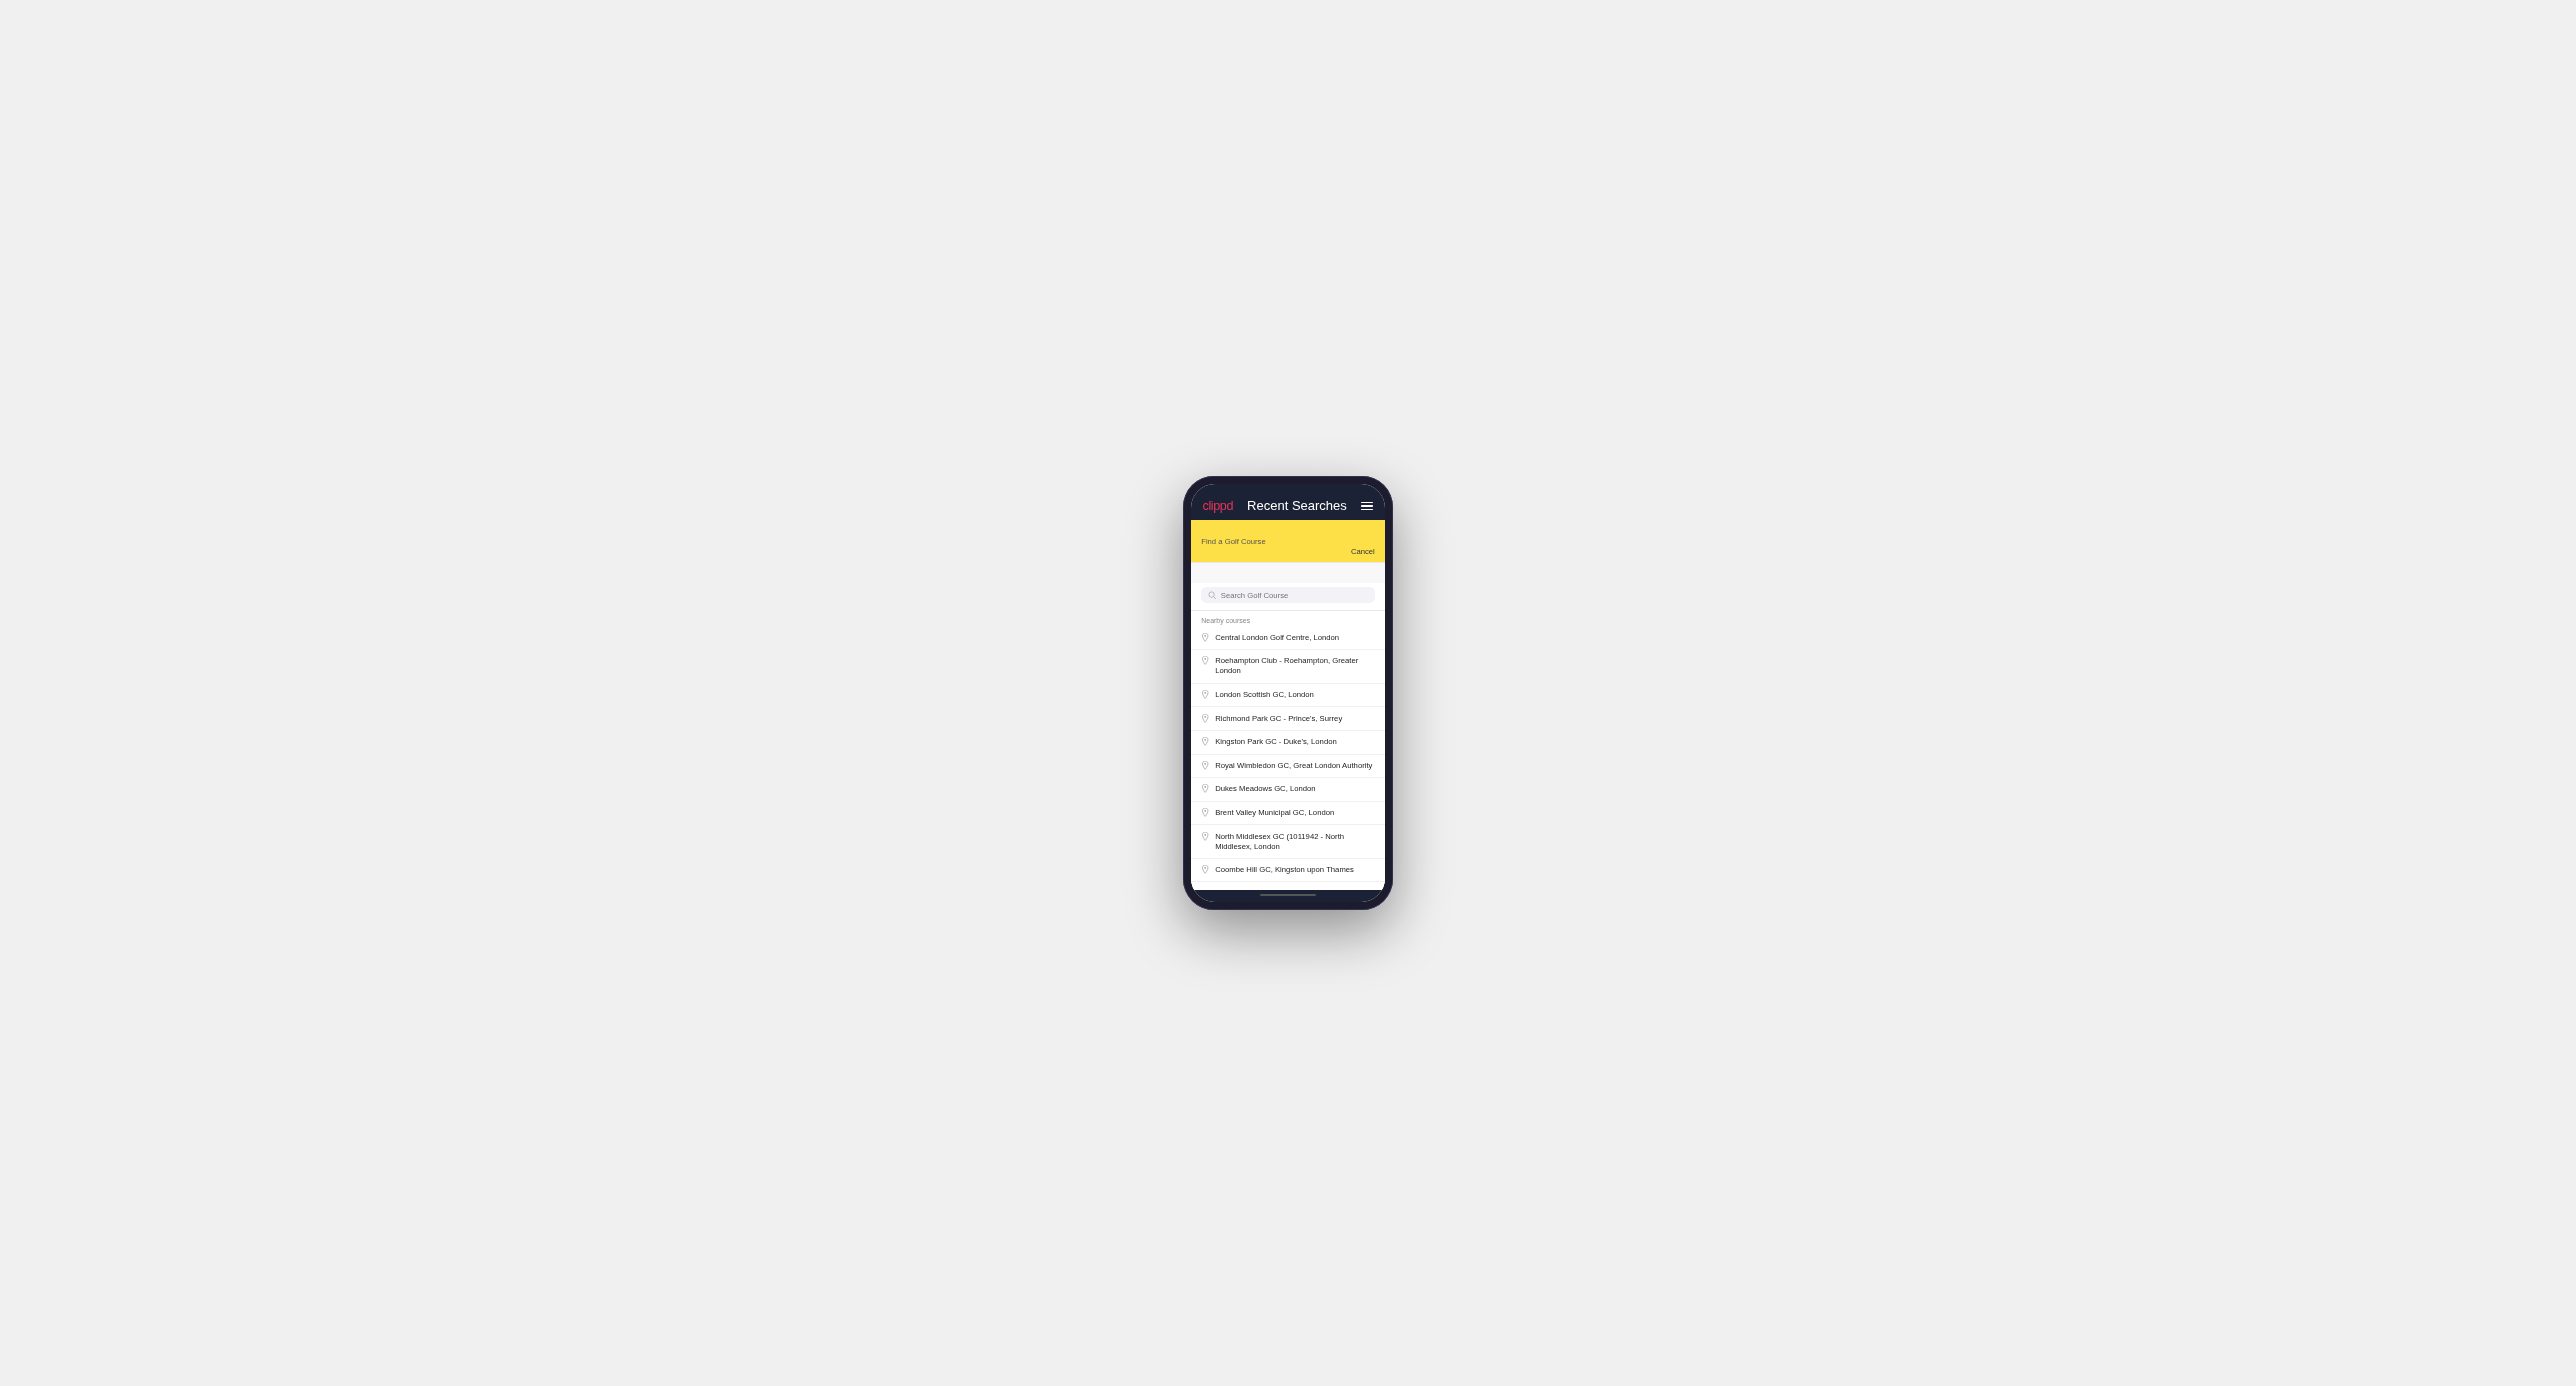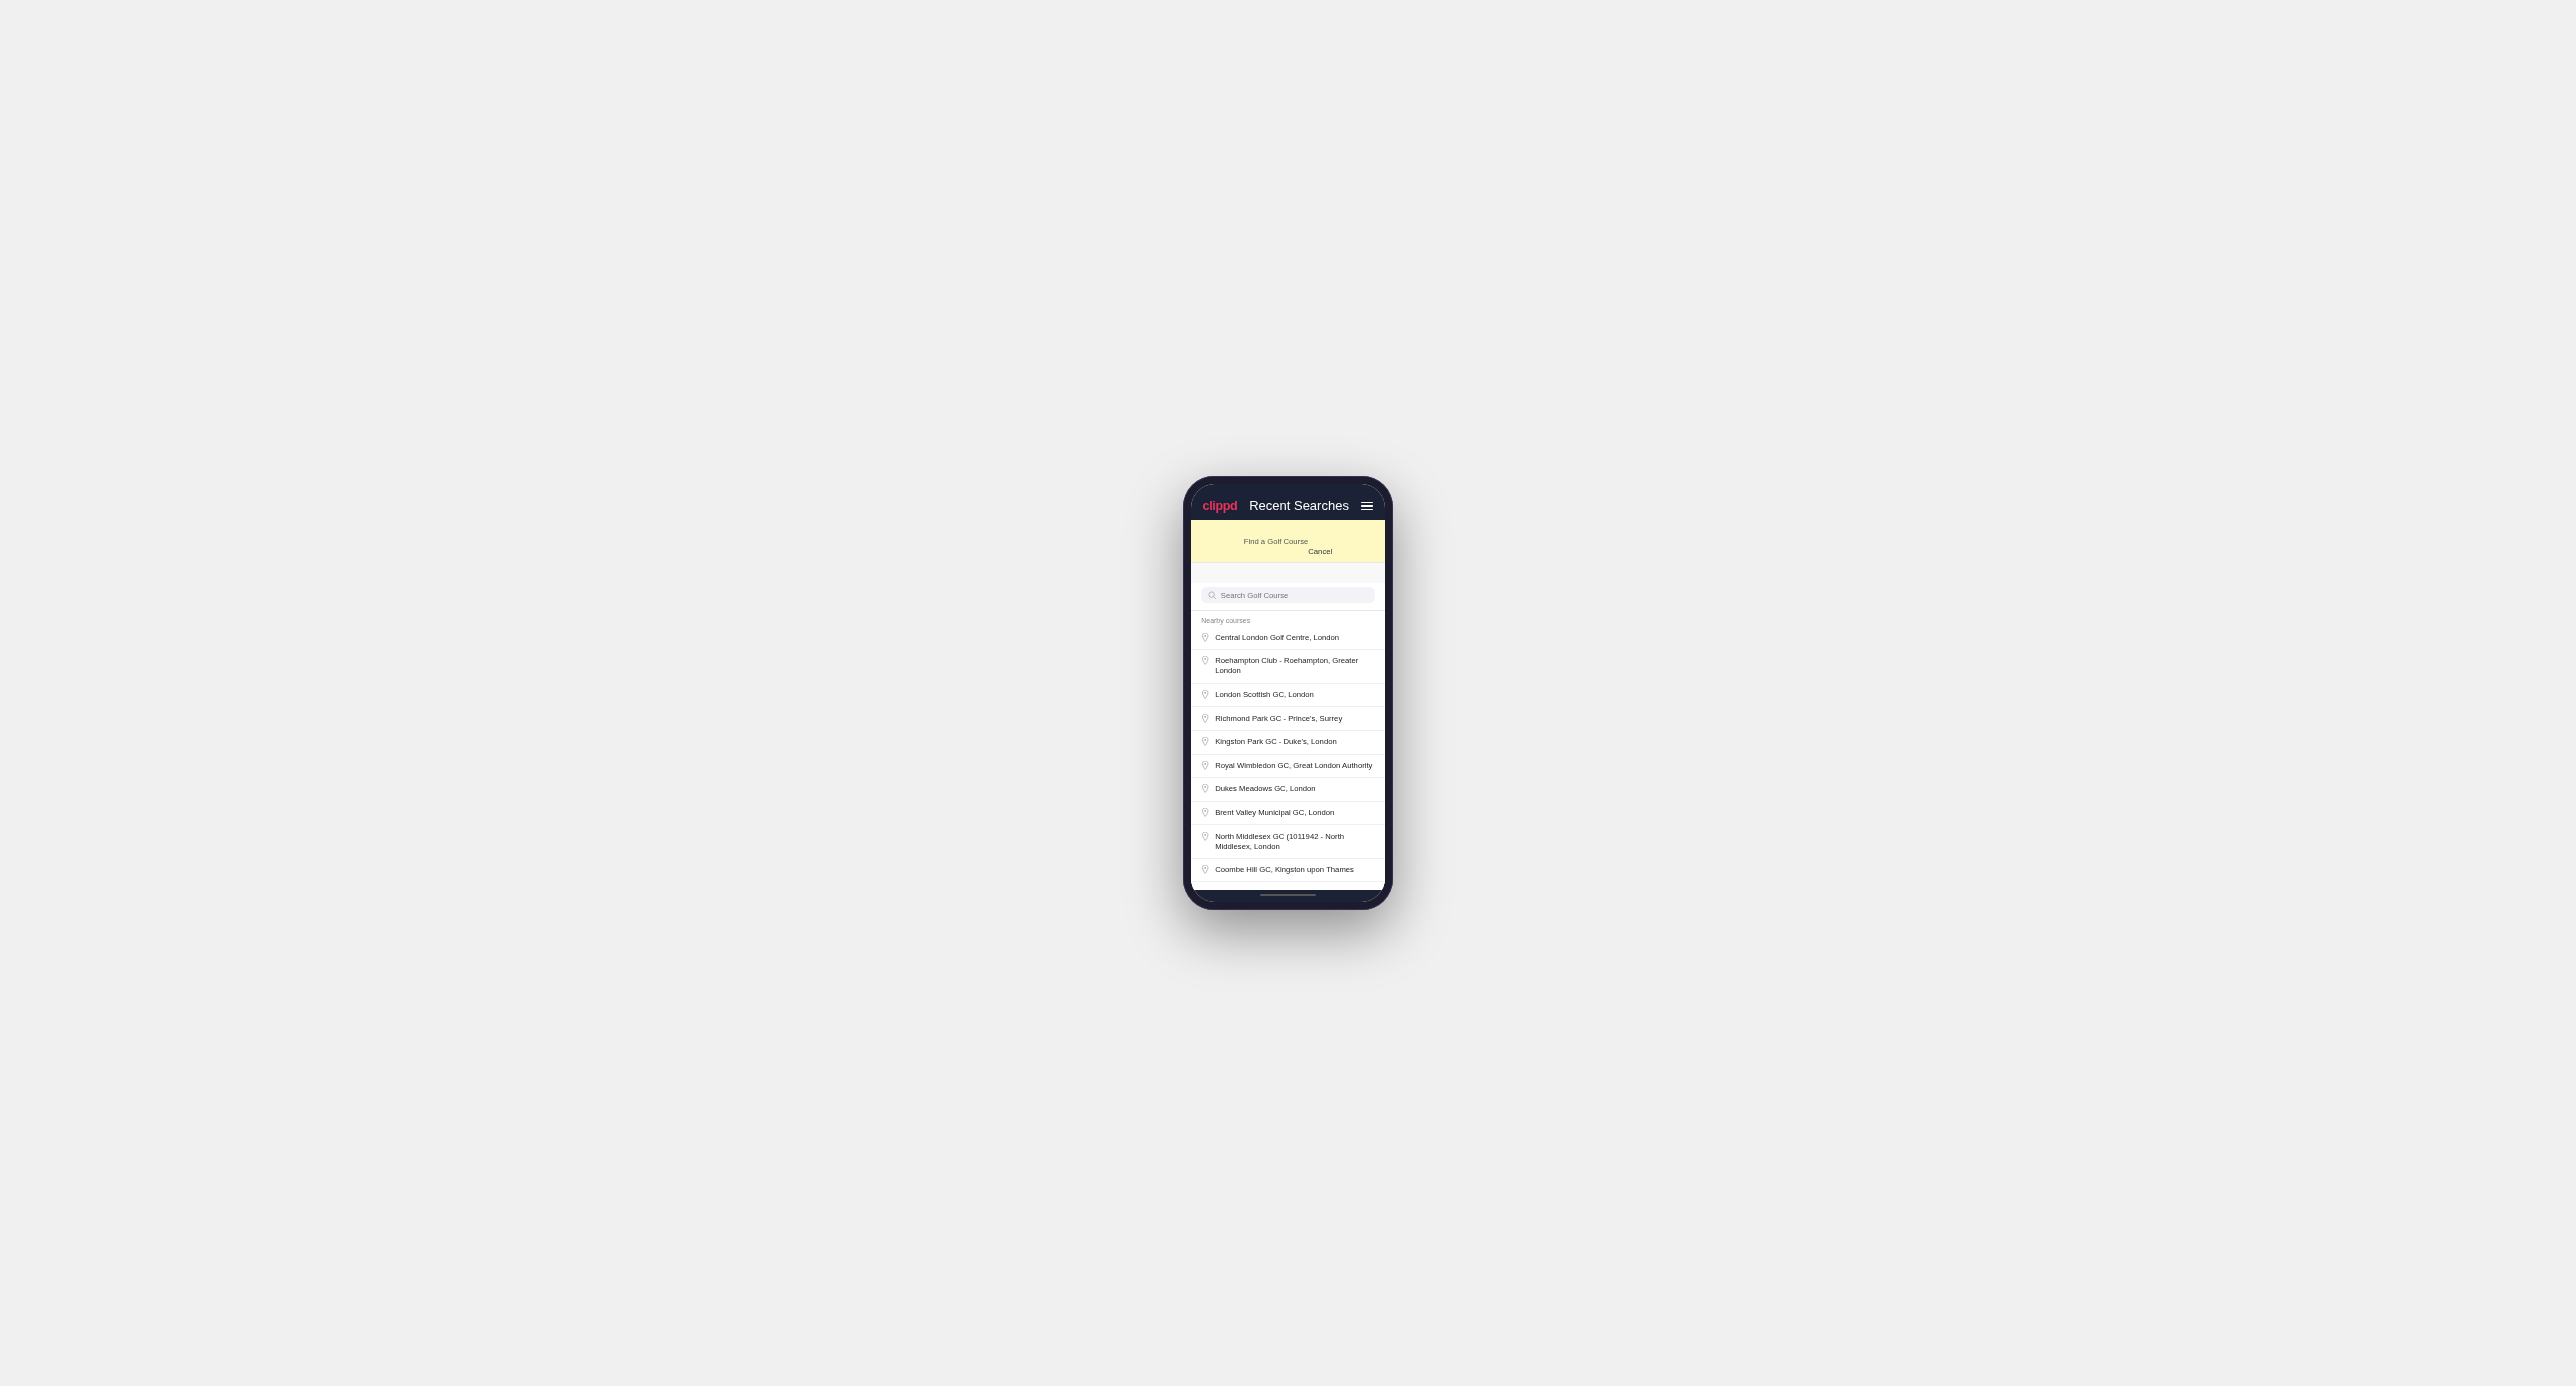--- a/index.html
+++ b/index.html
@@ -43,21 +43,21 @@
     .nav-bar {
       background: #1c2235;
       display: flex;
       align-items: center;
       justify-content: space-between;
       padding: 5.6px 11.2px 7px;
     }
 
     .nav-logo {
       font-size: 12.6px;
-      font-weight: 700;
+      font-weight: 400;
       color: #e8335a;
       letter-spacing: -0.4px;
     }
 
     .nav-title {
       font-size: 13px;
       color: #ffffff;
       font-weight: 500;
     }
 
@@ -80,24 +80,24 @@
     .main-content {
       flex: 1;
       background: #f8f8f8;
       display: flex;
       flex-direction: column;
       overflow: hidden;
     }
 
     
     .find-header {
-      background: #fef9c3;
-      display: flex;
-      align-items: center;
-      justify-content: center;
+      background: #fde047;
+      display: flex;
+      align-items: center;
+      justify-content: space-between;
       padding: 7px 9.8px 5.6px;
       border-bottom: 0.7px solid #e8e8e8;
     }
 
     .find-label {
       font-size: 7.7px;
       color: #555;
       font-weight: 400;
     }
 

